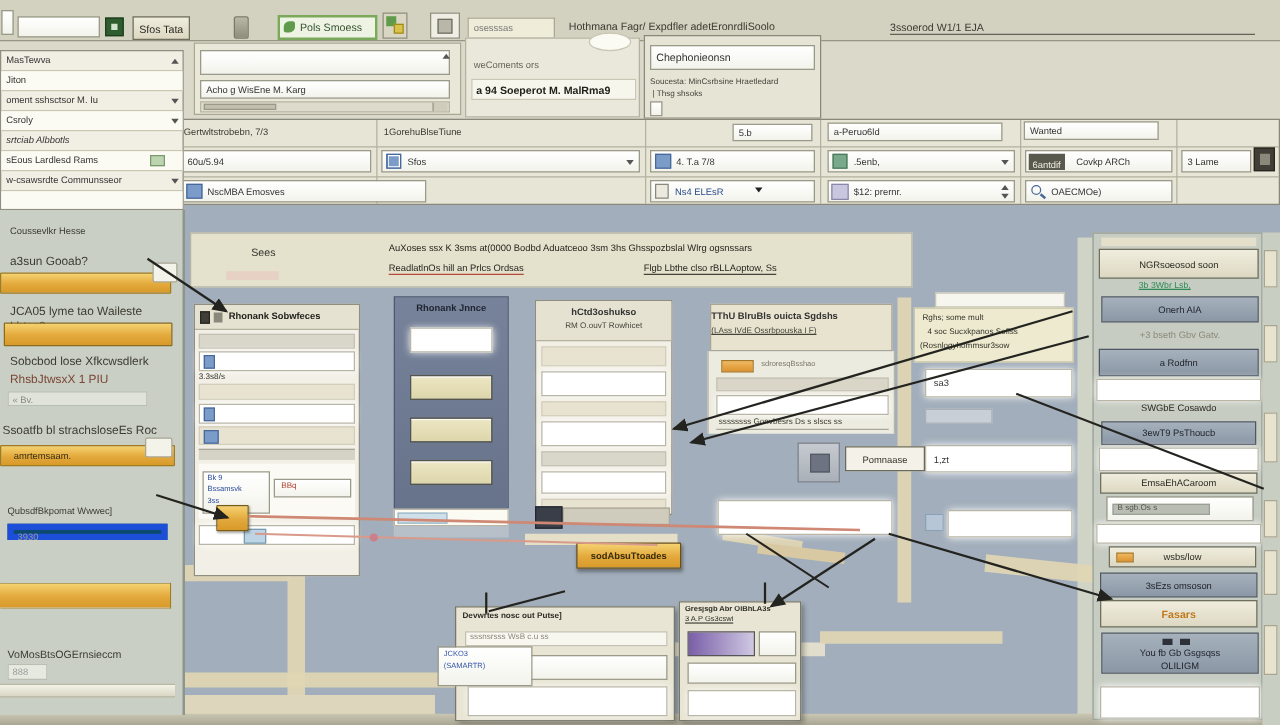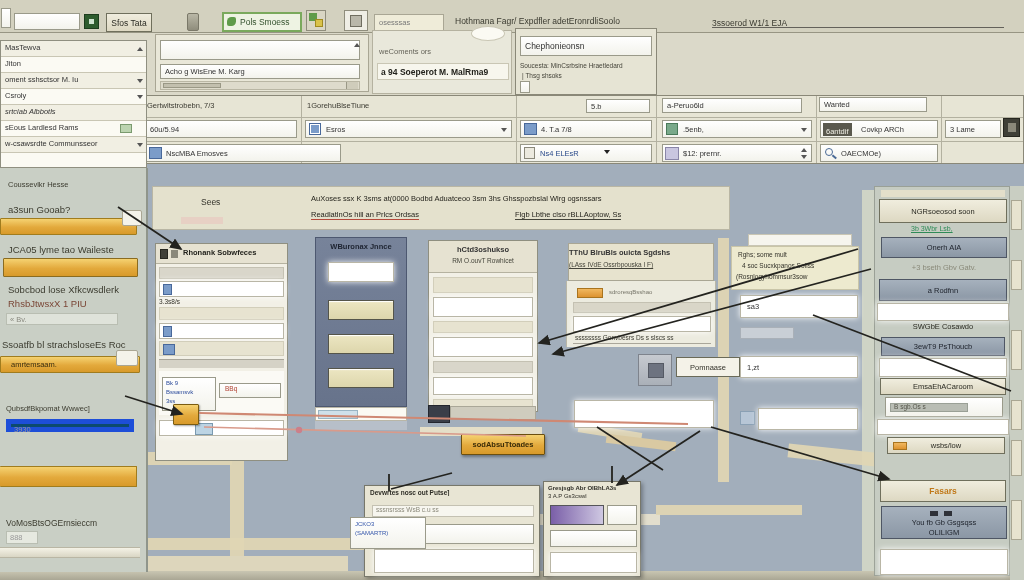--- a/index.html
+++ b/index.html
@@ -102,21 +102,21 @@
 
   <span class="a f7" style="left:6px;top:5px;color:#3c3b32">Gertwltstrobebn, 7/3</span>
   <span class="a f7" style="left:166px;top:5px;color:#3c3b32">1GorehuBlseTiune</span>
   <div class="a wf f7" style="left:445px;top:3px;width:64px;height:14px;line-height:13px;padding-left:4px"><span>5.b</span></div>
   <div class="a wf f7" style="left:521px;top:2px;width:140px;height:15px;line-height:14px;padding-left:4px"><span>a-Peruo6ld</span></div>
   <div class="a wf f7" style="left:678px;top:1px;width:108px;height:15px;line-height:14px;padding-left:4px"><span>Wanted</span></div>
 
   <div class="a wf f7" style="left:4px;top:24px;width:152px;height:18px;line-height:17px;padding-left:4px"><span>60u/5.94</span></div>
   <div class="a wf f7" style="left:164px;top:24px;width:207px;height:18px;line-height:17px">
     <div class="a ic-blue" style="left:3px;top:2px;width:12px;height:12px;box-shadow:inset 0 0 0 1px #fff"></div>
-    <span class="a" style="left:20px;top:0">Esros</span>
+    <span class="a" style="left:20px;top:0">Sfos</span>
     <div class="tri-d a" style="right:4px;top:7px"></div>
   </div>
   <div class="a wf f7" style="left:379px;top:24px;width:132px;height:18px;line-height:17px">
     <div class="a ic-blue" style="left:3px;top:2px;width:13px;height:12px"></div>
     <span class="a" style="left:20px;top:0">4. T.a 7/8</span>
   </div>
   <div class="a wf f7" style="left:521px;top:24px;width:150px;height:18px;line-height:17px">
     <div class="a" style="left:3px;top:2px;width:12px;height:12px;background:#79a98a;border:1px solid #4a7a5a"></div>
     <span class="a" style="left:20px;top:0">.5enb,</span>
     <div class="tri-d a" style="right:4px;top:7px"></div>
@@ -225,21 +225,21 @@
     <span class="a" style="left:66px;top:14px;font-size:6.5px;color:#b04030">BBq</span>
   </div>
   <div class="a glow" style="left:3px;top:176px;width:125px;height:16px">
     <div class="a" style="left:35px;top:2px;width:18px;height:12px;background:#bcd4e4;border:1px solid #7a9ab0"></div>
   </div>
 </div>
 
 <div class="a ybar" style="left:173px;top:404px;width:26px;height:21px;border-color:#7a5c12;z-index:5;box-shadow:1px 1px 2px rgba(0,0,0,.35)"></div>
 
 <div class="a" style="left:315px;top:237px;width:92px;height:170px;background:linear-gradient(180deg,#77839a,#67738b);border:1px solid #4d5870;z-index:3">
-  <span class="a f7 bold" style="left:0;top:4px;width:90px;text-align:center;color:#1d2330">WBuronax Jnnce</span>
+  <span class="a f7 bold" style="left:0;top:4px;width:90px;text-align:center;color:#1d2330">Rhonank Jnnce</span>
   <div class="a glow" style="left:12px;top:24px;width:66px;height:20px"></div>
   <div class="a" style="left:12px;top:62px;width:66px;height:20px;background:linear-gradient(180deg,#ece6c2,#ddd6ac);border:1px solid #55554a;box-shadow:inset 0 1px 1px #fff"></div>
   <div class="a" style="left:12px;top:96px;width:66px;height:20px;background:linear-gradient(180deg,#ece6c2,#ddd6ac);border:1px solid #55554a;box-shadow:inset 0 1px 1px #fff"></div>
   <div class="a" style="left:12px;top:130px;width:66px;height:20px;background:linear-gradient(180deg,#ece6c2,#ddd6ac);border:1px solid #55554a;box-shadow:inset 0 1px 1px #fff"></div>
 </div>
 <div class="a" style="left:315px;top:407px;width:92px;height:14px;background:#fbfaf3;border:1px solid #b9b6a6;z-index:3">
   <div class="a" style="left:2px;top:2px;width:40px;height:9px;background:#cfe0ea;border:1px solid #9ab5c4"></div>
 </div>
 <div class="a" style="left:315px;top:421px;width:92px;height:9px;background:#b7bfc9;z-index:3"></div>
 
@@ -326,20 +326,21 @@
   <div class="a cream-item f7" style="left:5px;top:191px;width:126px;height:17px;line-height:16px"><span>EmsaEhACaroom</span></div>
   <div class="a wf" style="left:10px;top:210px;width:118px;height:20px">
     <div class="a" style="left:4px;top:5px;width:78px;height:9px;background:#b9bdb4;border:1px solid #9aa096"></div>
     <span class="a" style="left:8px;top:5px;font-size:6.5px;color:#55554a">B sgb.Os s</span>
   </div>
   <div class="a glow" style="left:2px;top:232px;width:132px;height:16px"><span></span></div>
   <div class="a cream-item f7" style="left:12px;top:250px;width:118px;height:17px;line-height:16px">
     <div class="a" style="left:5px;top:4px;width:14px;height:8px;background:linear-gradient(180deg,#f0b860,#dd9330);border:1px solid #a9741e"></div>
     <span>wsbs/low</span>
   </div>
+  <div class="a slate-item f7" style="left:5px;top:271px;width:126px;height:20px;line-height:19px"><span>3sEzs omsoson</span></div>
   <div class="a slate-item f7" style="left:6px;top:319px;width:126px;height:33px">
     <div class="a" style="left:48px;top:4px;width:8px;height:5px;background:#2e3138"></div>
     <div class="a" style="left:62px;top:4px;width:8px;height:5px;background:#2e3138"></div>
     <span class="a f7" style="left:0;top:11px;width:124px;text-align:center">You fb Gb Gsgsqss</span>
     <span class="a f7" style="left:0;top:21px;width:124px;text-align:center">OLILIGM</span>
   </div>
   <div class="a cream-item f8 bold" style="left:5px;top:293px;width:126px;height:22px;line-height:21px;color:#c07818"><span>Fasars</span></div>
   <div class="a glow" style="left:5px;top:362px;width:128px;height:26px"><span></span></div>
 </div>
 

